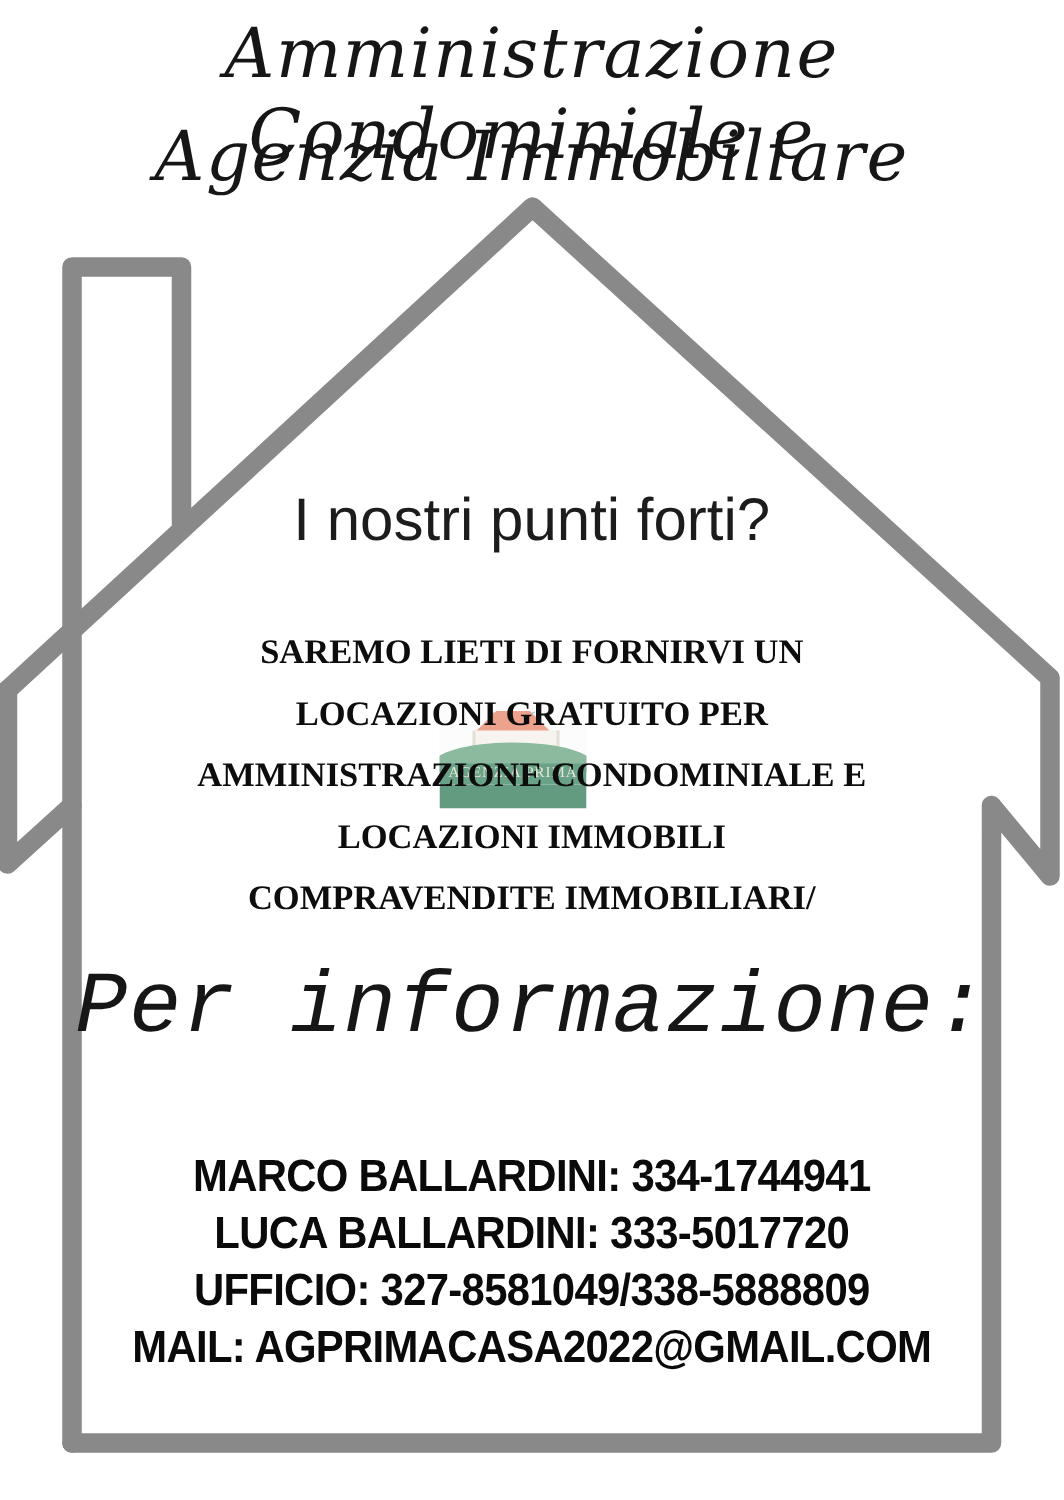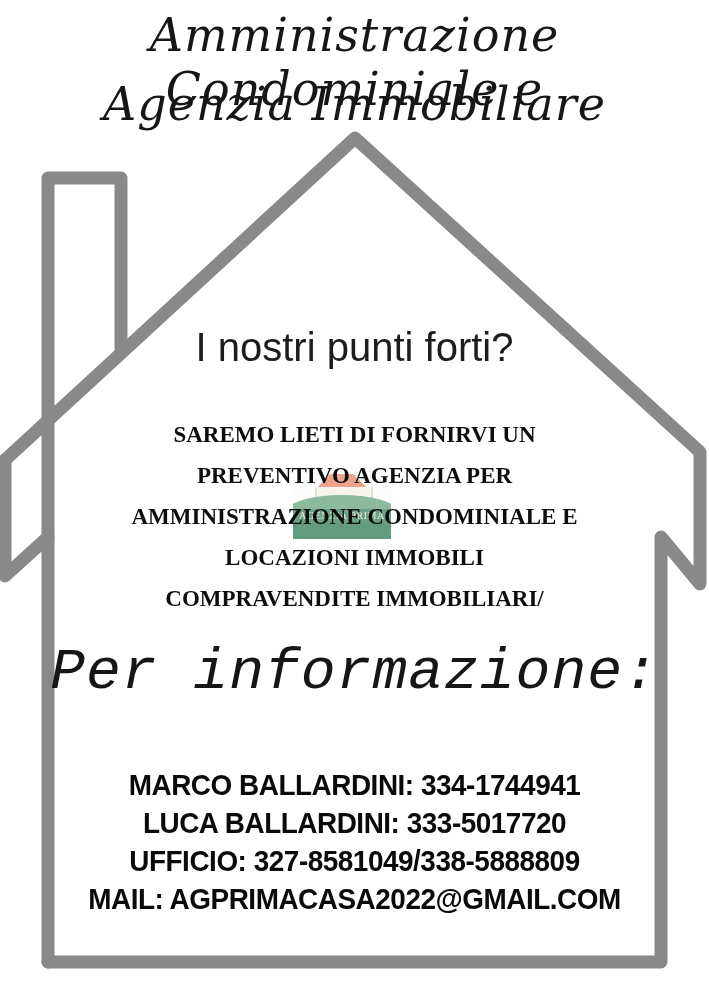--- a/index.html
+++ b/index.html
@@ -135,21 +135,21 @@
 
   <div class="layer title-line title-1">Amministrazione Condominiale e</div>
   <div class="layer title-line title-2">Agenzia Immobiliare</div>
 
   <div class="layer strengths">
     <div>I nostri punti forti?</div>
   </div>
 
   <div class="layer offer">
     <div>SAREMO LIETI DI FORNIRVI UN</div>
-    <div>PREVENTIVO AGENZIA PER</div>
+    <div>LOCAZIONI GRATUITO PER</div>
     <div>AMMINISTRAZIONE CONDOMINIALE E</div>
     <div>LOCAZIONI IMMOBILI</div>
     <div>COMPRAVENDITE IMMOBILIARI/</div>
   </div>
 
   <div class="layer info-heading">Per informazione:</div>
 
   <div class="layer contacts">
     <div>MARCO BALLARDINI: 334-1744941</div>
     <div>LUCA BALLARDINI: 333-5017720</div>

